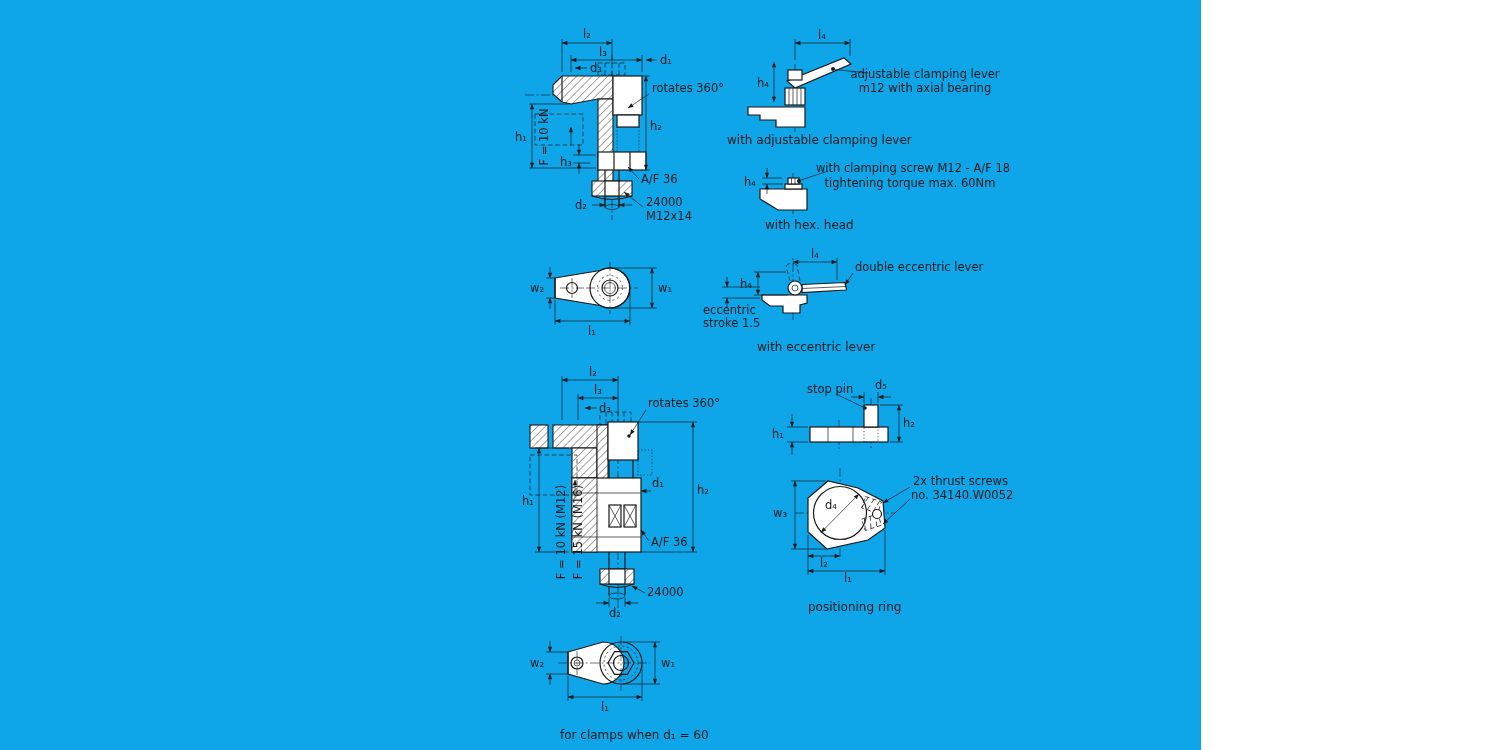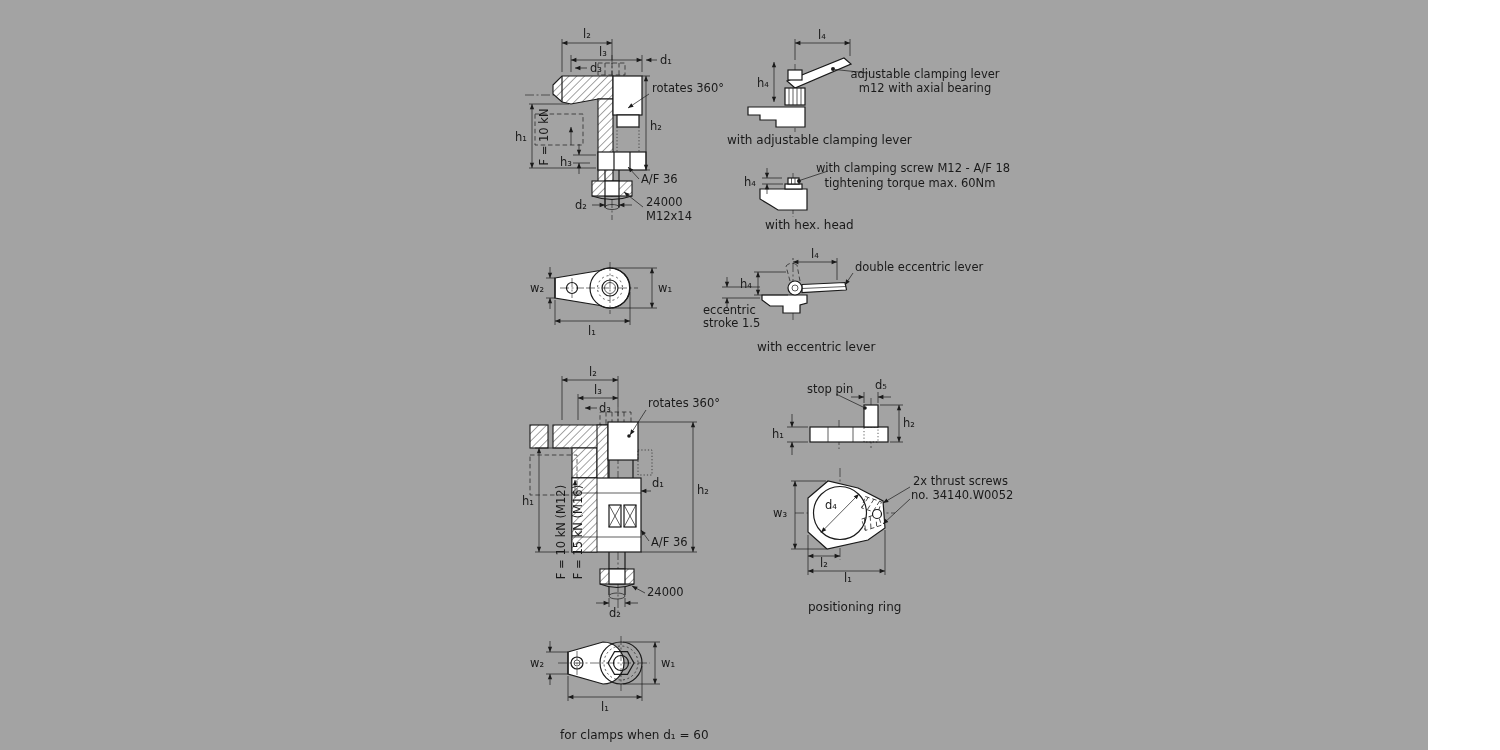--- a/index.html
+++ b/index.html
@@ -1,16 +1,16 @@
 <!DOCTYPE html>
 <html><head>
 <meta charset="utf-8">
 <style>
   html,body{margin:0;padding:0;background:#ffffff;}
-  .page{position:relative;width:1428px;height:750px;background:#a3a3a3;overflow:hidden;
+  .page{position:relative;width:1201px;height:750px;background:#0ea5e9;overflow:hidden;
         font-family:"DejaVu Sans","Liberation Sans",sans-serif;}
   svg.fig{position:absolute;overflow:visible;}
   text{font-family:"DejaVu Sans","Liberation Sans",sans-serif;font-size:11.5px;fill:#1a1a1a;}
   text.cap{font-size:12px;}
   .ol{fill:none;stroke:#1a1a1a;stroke-width:1.2;stroke-linejoin:miter;}
   .olw{fill:#ffffff;stroke:#1a1a1a;stroke-width:1.2;stroke-linejoin:miter;}
   .olh{fill:url(#hatch);stroke:#1a1a1a;stroke-width:1.1;stroke-linejoin:miter;}
   .thin{fill:none;stroke:#1a1a1a;stroke-width:0.7;}
   .dash{stroke-dasharray:4.5,2.8;}
   .dots{stroke-dasharray:1.2,2.1;}

